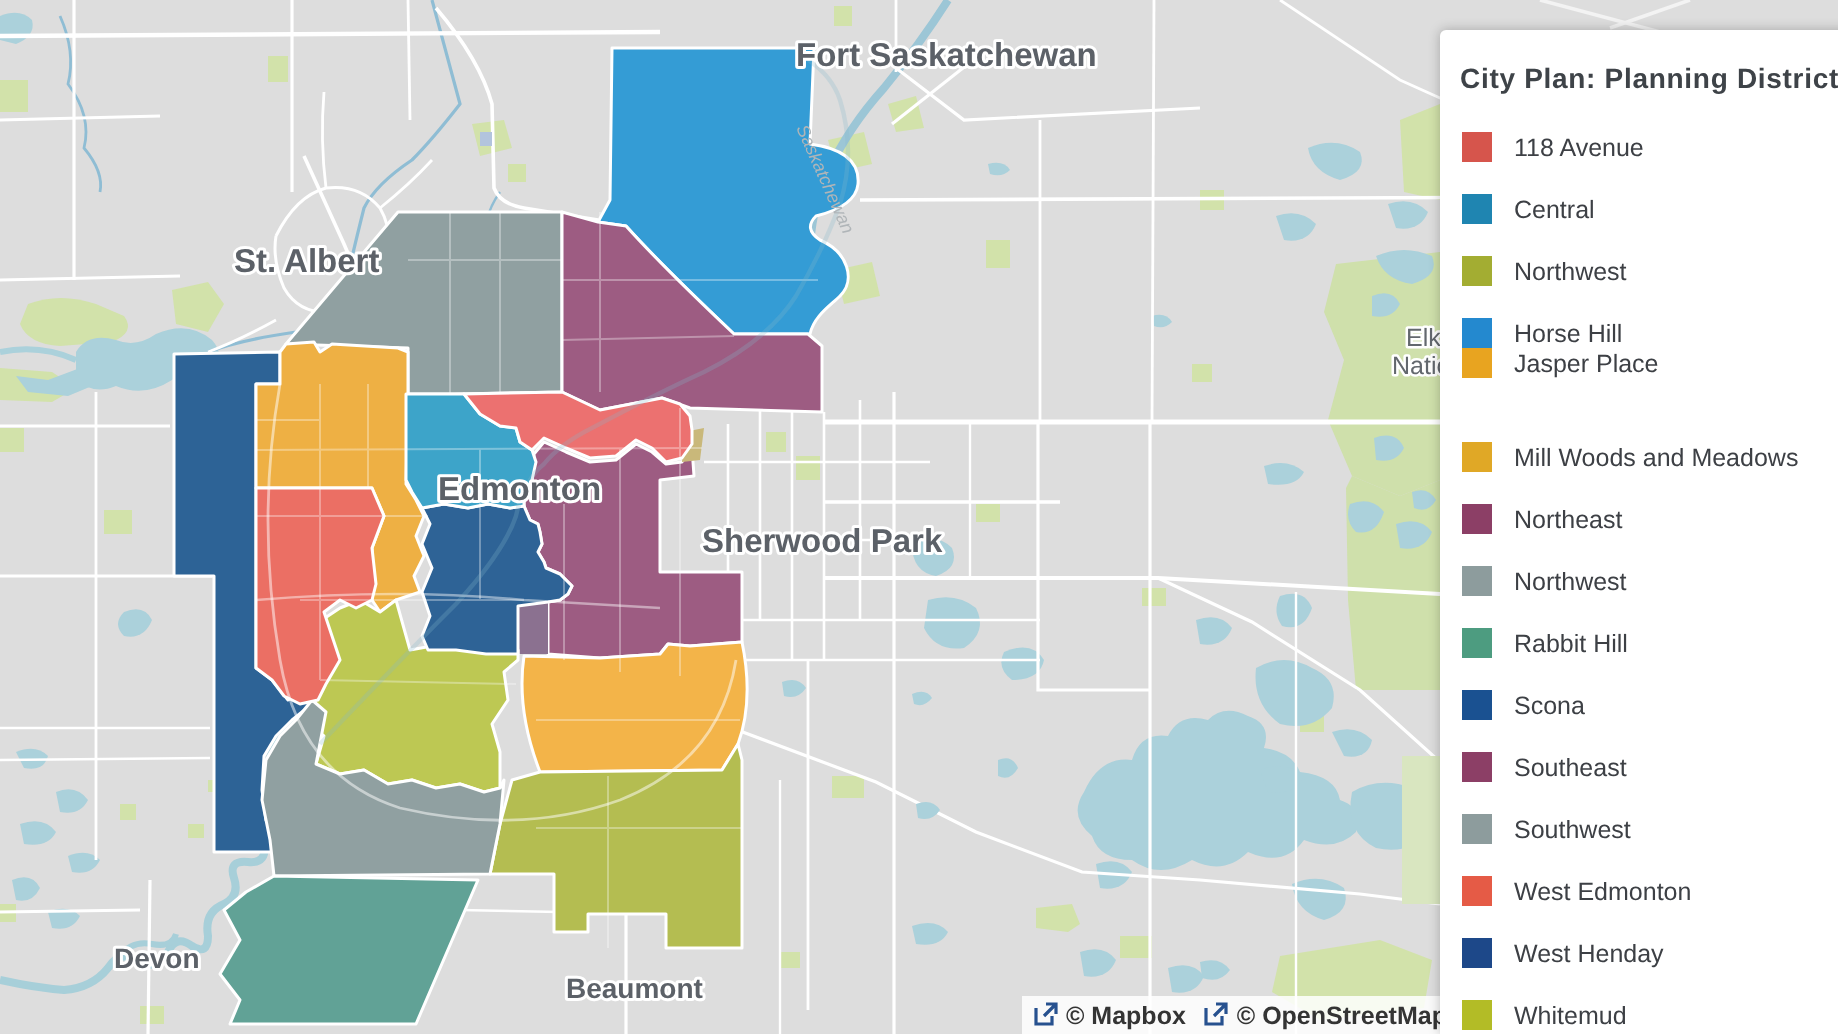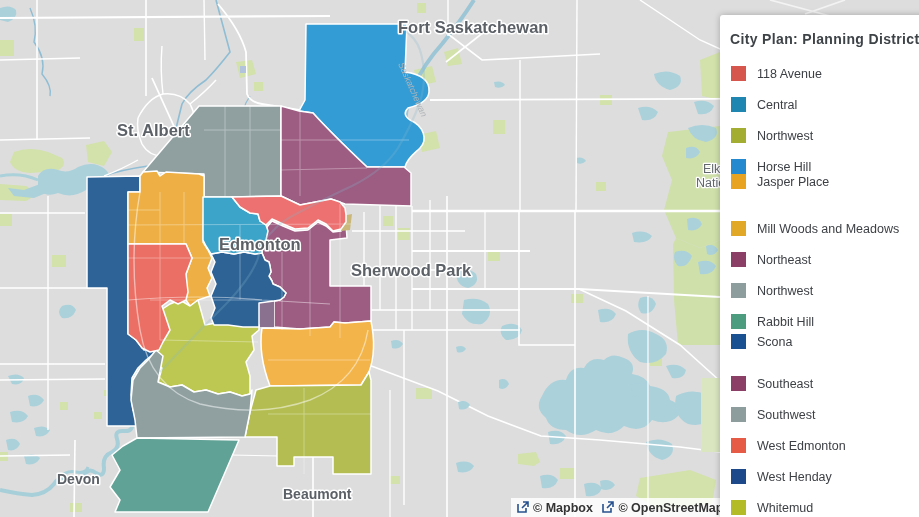--- a/index.html
+++ b/index.html
@@ -422,21 +422,21 @@
   <div class="lrow" style="top:268px">
         <span class="sw" style="background:#8d9c9d"></span>
         <span class="lt">Northwest</span>
       </div>
 
   <div class="lrow" style="top:299px">
         <span class="sw" style="background:#4d9c80"></span>
         <span class="lt">Rabbit Hill</span>
       </div>
 
-  <div class="lrow" style="top:319px">
+  <div class="lrow" style="top:330px">
         <span class="sw" style="background:#1a5191"></span>
         <span class="lt">Scona</span>
       </div>
 
   <div class="lrow" style="top:361px">
         <span class="sw" style="background:#8c3f66"></span>
         <span class="lt">Southeast</span>
       </div>
 
   <div class="lrow" style="top:423px">

